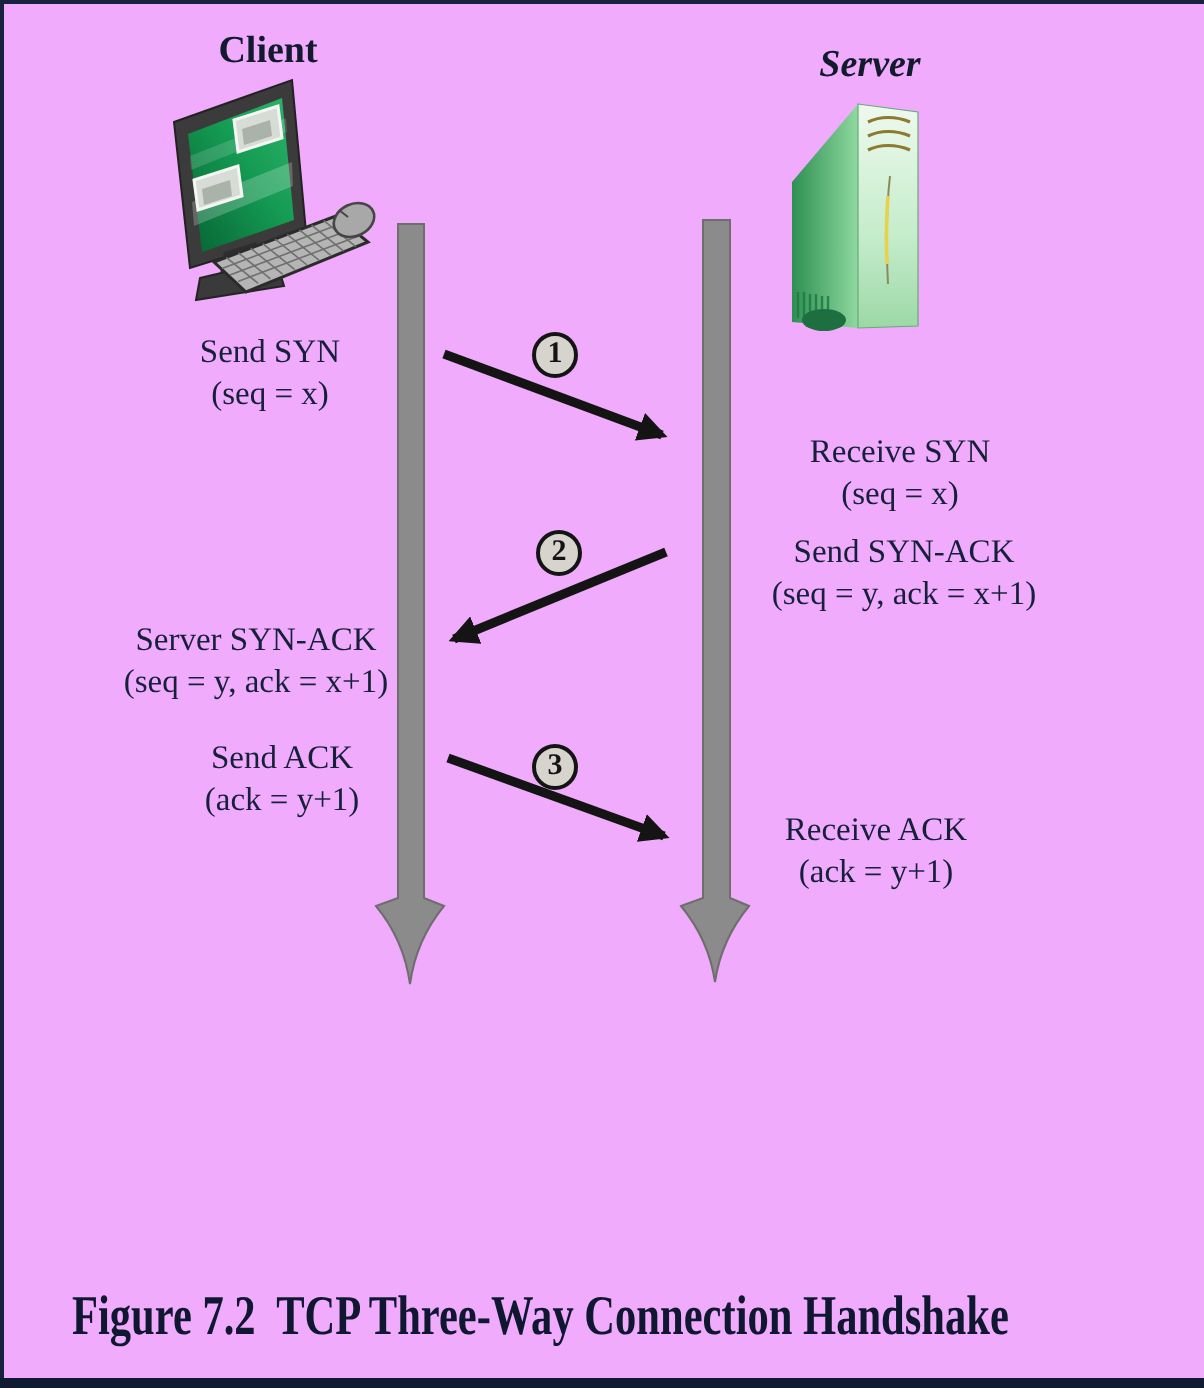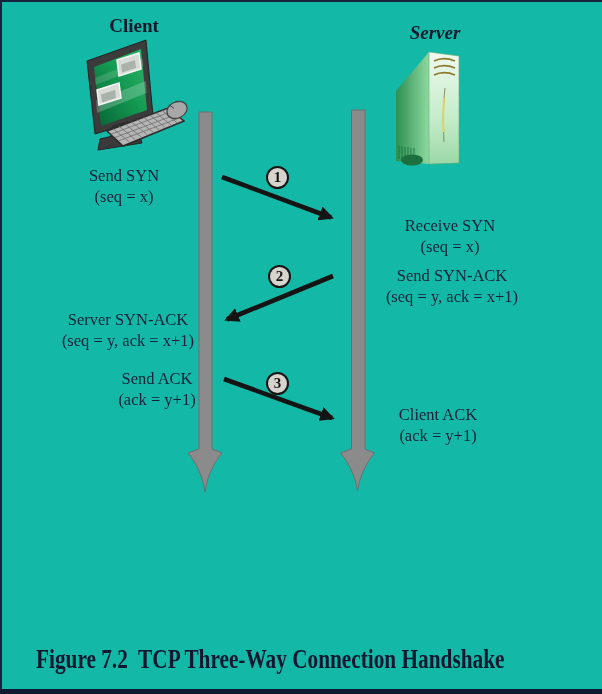--- a/index.html
+++ b/index.html
@@ -1,42 +1,42 @@
 <!DOCTYPE html>
 <html><head>
 <meta charset="utf-8">
 <style>
   html,body{margin:0;padding:0;background:#333;}
   .stage{
     position:relative;
     width:602px;height:694px;
-    background:#14b8a6;
+    background:#f0abfc;
     overflow:hidden;
     font-family:"Liberation Serif", serif;
   }
   .edge{position:absolute;background:#17223f;}
   .edge-top{left:0;top:0;width:602px;height:2px;}
   .edge-left{left:0;top:0;width:2px;height:694px;}
   .edge-bottom{left:0;top:689px;width:602px;height:5px;background:#111a33;}
   .art{position:absolute;left:0;top:0;width:602px;height:694px;}
   .actor-label{
     position:absolute;width:160px;text-align:center;
     font-weight:bold;font-size:19px;color:#121a2d;
   }
   .actor-client{left:54px;top:15px;}
   .actor-server{left:355px;top:22px;font-style:italic;}
   .msg{
     position:absolute;width:220px;text-align:center;
     font-size:16.5px;line-height:21px;color:#16203a;
   }
-  .msg-send-syn{left:14px;top:165px;}
+  .msg-send-syn{left:25px;top:165px;}
   .msg-receive-syn{left:340px;top:215px;}
   .msg-send-syn-ack{left:342px;top:265px;}
   .msg-receive-syn-ack{left:18px;top:309px;}
-  .msg-send-ack{left:47px;top:368px;}
+  .msg-send-ack{left:31px;top:368px;}
   .msg-receive-ack{left:328px;top:404px;}
   .step-marker{
     position:absolute;width:23px;height:23px;box-sizing:border-box;
     border:2px solid #141414;border-radius:50%;
     background:#d7d4ce;
     font-weight:bold;font-size:15px;line-height:19px;
     text-align:center;color:#141414;
   }
   .marker-1{left:266px;top:166px;}
   .marker-2{left:268px;top:265px;}
@@ -172,21 +172,21 @@
   </div>
   <div class="msg msg-receive-syn-ack">
     <div>Server SYN-ACK</div>
     <div>(seq = y, ack = x+1)</div>
   </div>
   <div class="msg msg-send-ack">
     <div>Send ACK</div>
     <div>(ack = y+1)</div>
   </div>
   <div class="msg msg-receive-ack">
-    <div>Client ACK</div>
+    <div>Receive ACK</div>
     <div>(ack = y+1)</div>
   </div>
 
   <div class="step-marker marker-1">1</div>
   <div class="step-marker marker-2">2</div>
   <div class="step-marker marker-3">3</div>
 
   <div class="caption">Figure 7.2  TCP Three-Way Connection Handshake</div>
 
   <div class="edge edge-top"></div>

